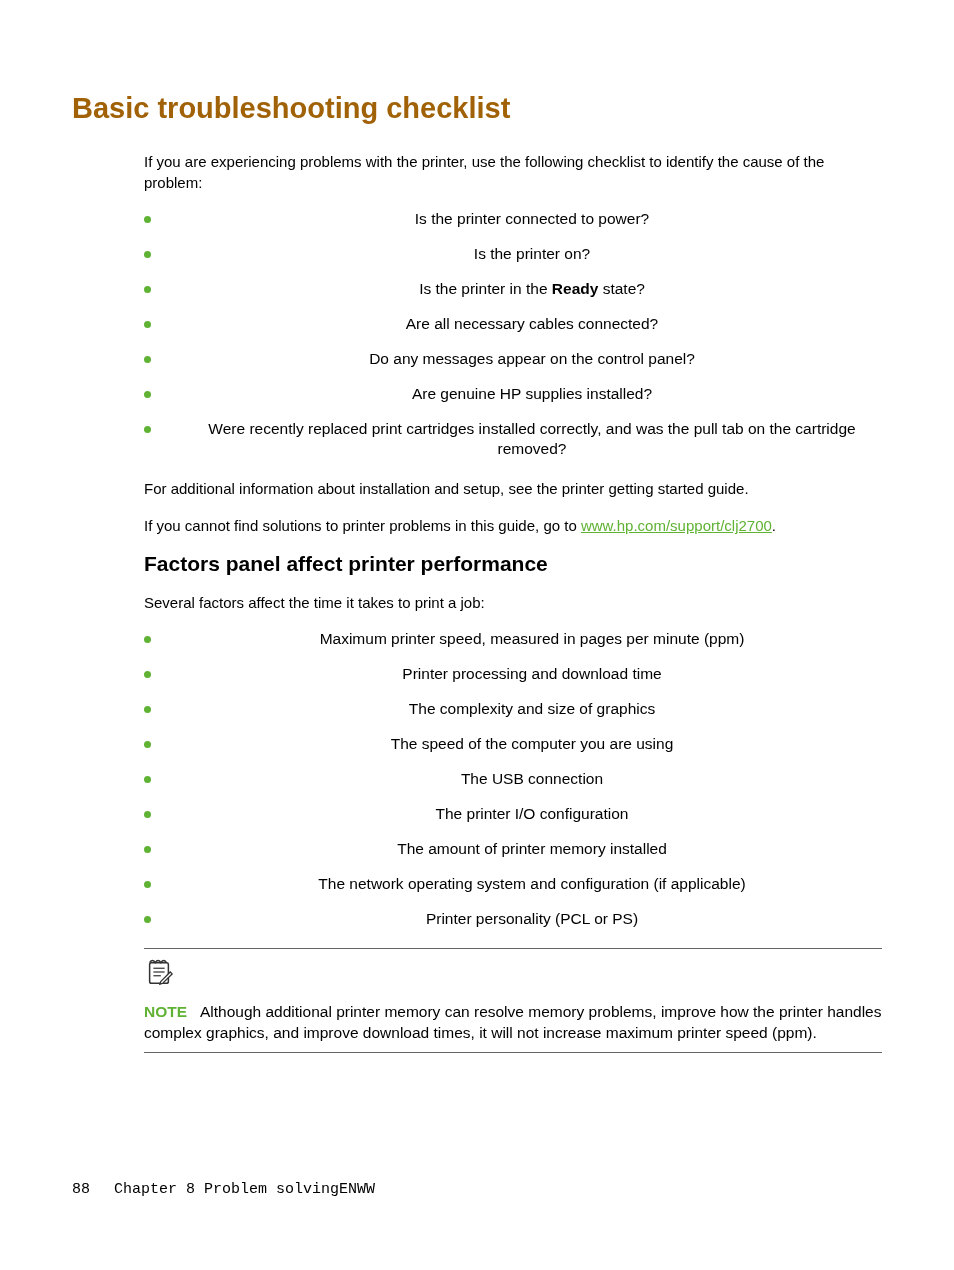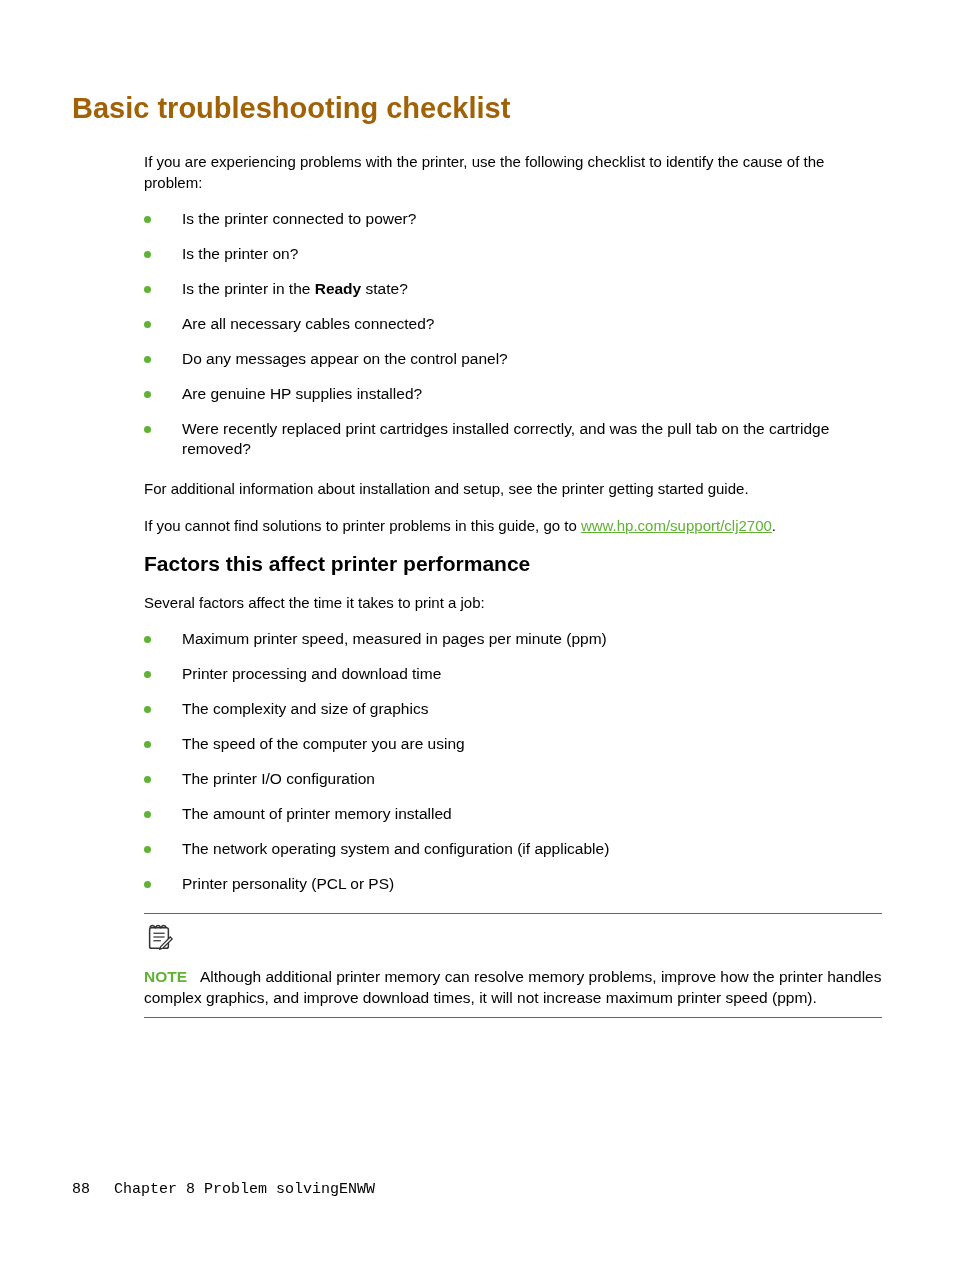--- a/index.html
+++ b/index.html
@@ -24,20 +24,21 @@
   p.body {
     font-size: 15px;
     line-height: 1.4;
     margin-bottom: 16px;
     color: #000;
   }
   ul.bullets {
     list-style: none;
     margin: 0 0 18px 0;
     padding: 0;
+    text-align: center;
   }
   ul.bullets li {
     position: relative;
     padding-left: 38px;
     font-size: 15.5px;
     line-height: 1.35;
     margin-bottom: 14px;
     color: #000;
   }
   ul.bullets li::before {
@@ -115,29 +116,30 @@
     <li>Are genuine HP supplies installed?</li>
     <li>Were recently replaced print cartridges installed correctly, and was the pull tab on the cartridge removed?</li>
   </ul>
 
   <p class="body">For additional information about installation and setup, see the printer getting started guide.</p>
 
   <p class="body">
     <span>If you cannot find solutions to printer problems in this guide, go to </span><a class="link">www.hp.com/support/clj2700</a><span>.</span>
   </p>
 
-  <h2 class="section">Factors this affect printer performance</h2>
+  <h2 class="section">Factors panel affect printer performance</h2>
 
   <p class="body">Several factors affect the time it takes to print a job:</p>
 
   <ul class="bullets">
     <li>Maximum printer speed, measured in pages per minute (ppm)</li>
     <li>Printer processing and download time</li>
     <li>The complexity and size of graphics</li>
     <li>The speed of the computer you are using</li>
+    <li>The USB connection</li>
     <li>The printer I/O configuration</li>
     <li>The amount of printer memory installed</li>
     <li>The network operating system and configuration (if applicable)</li>
     <li>Printer personality (PCL or PS)</li>
   </ul>
 
   <div class="note-box">
     <div class="note-icon">
       <svg viewBox="0 0 32 32" width="30" height="30">
         <rect x="6" y="6" width="20" height="22" rx="2" fill="none" stroke="#333" stroke-width="1.6"></rect>

